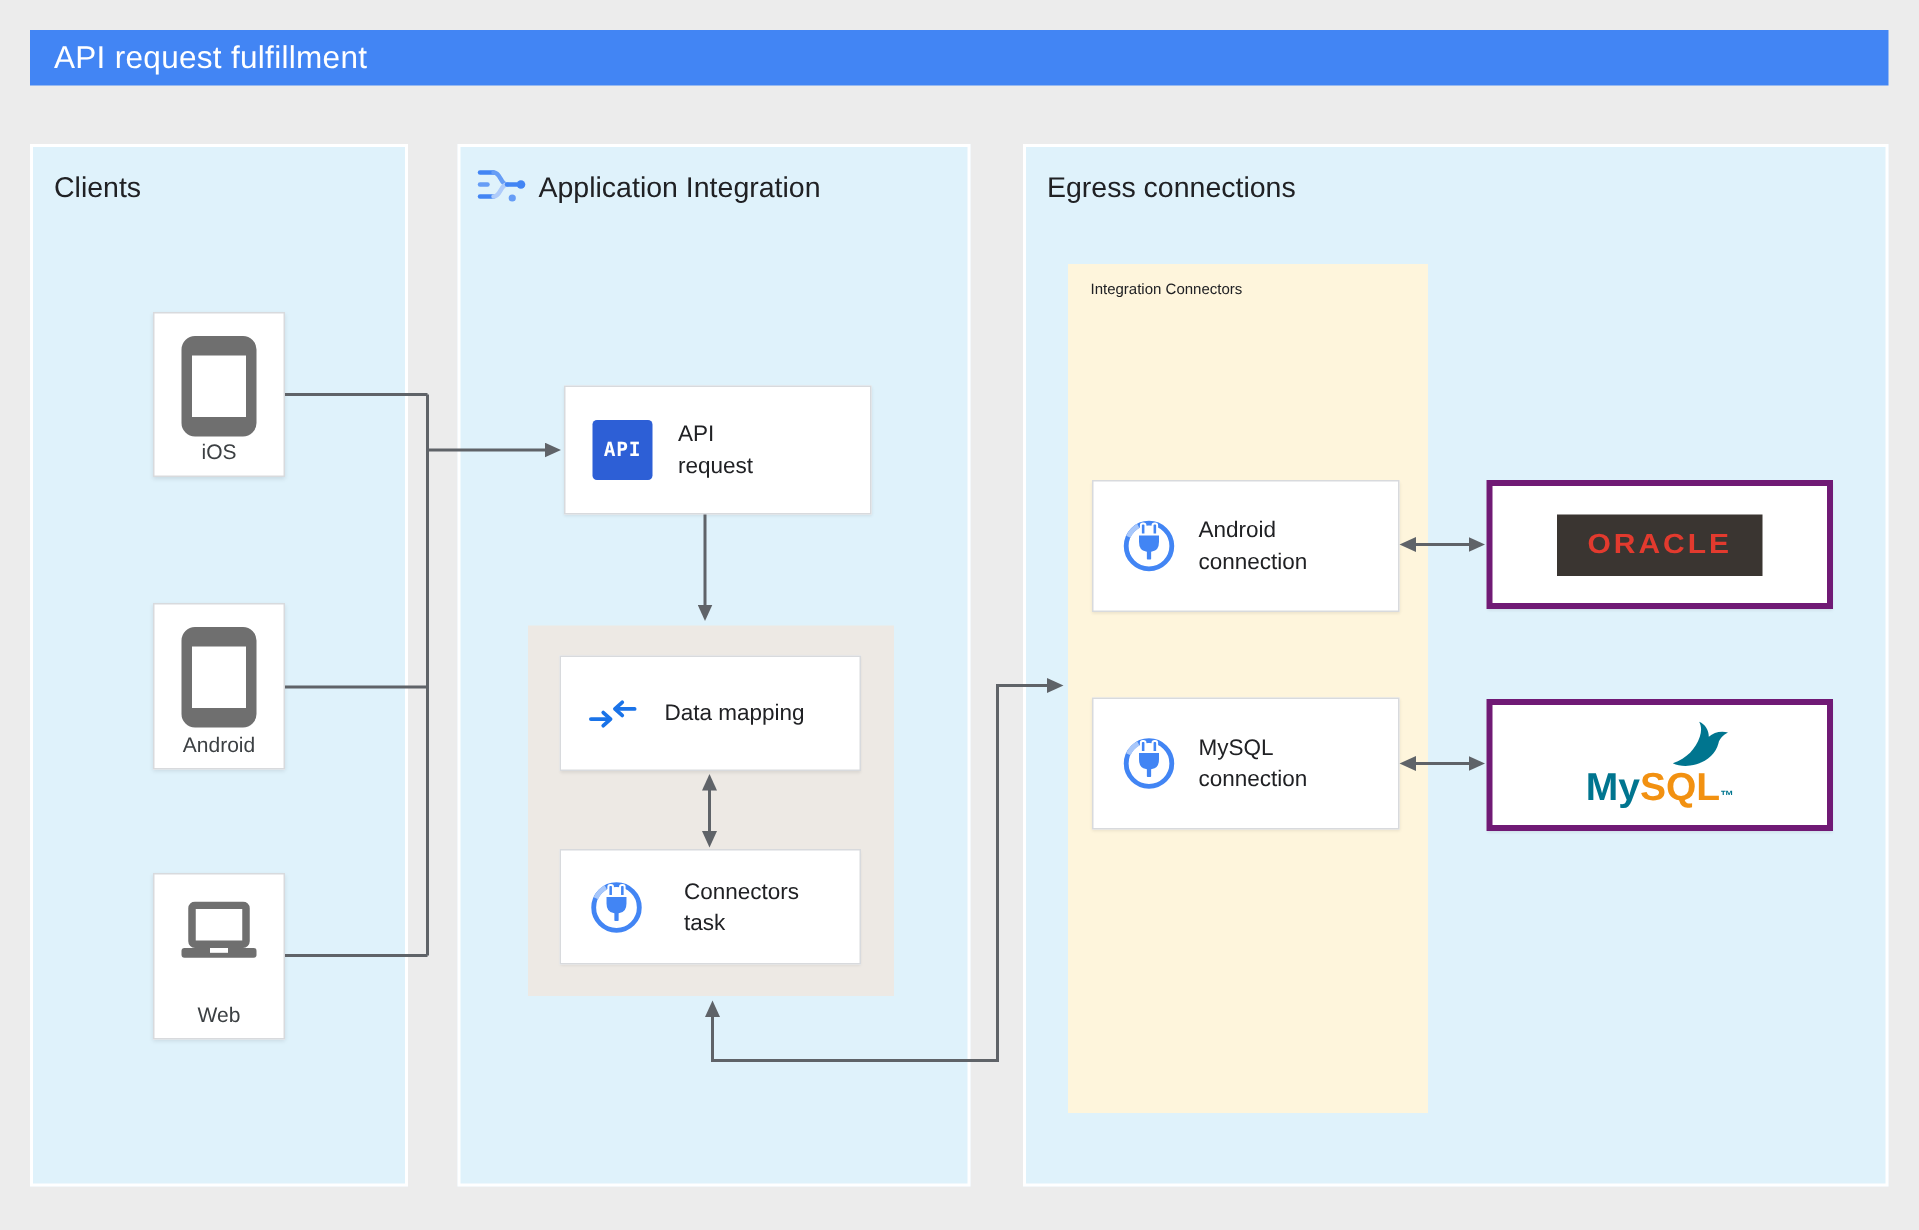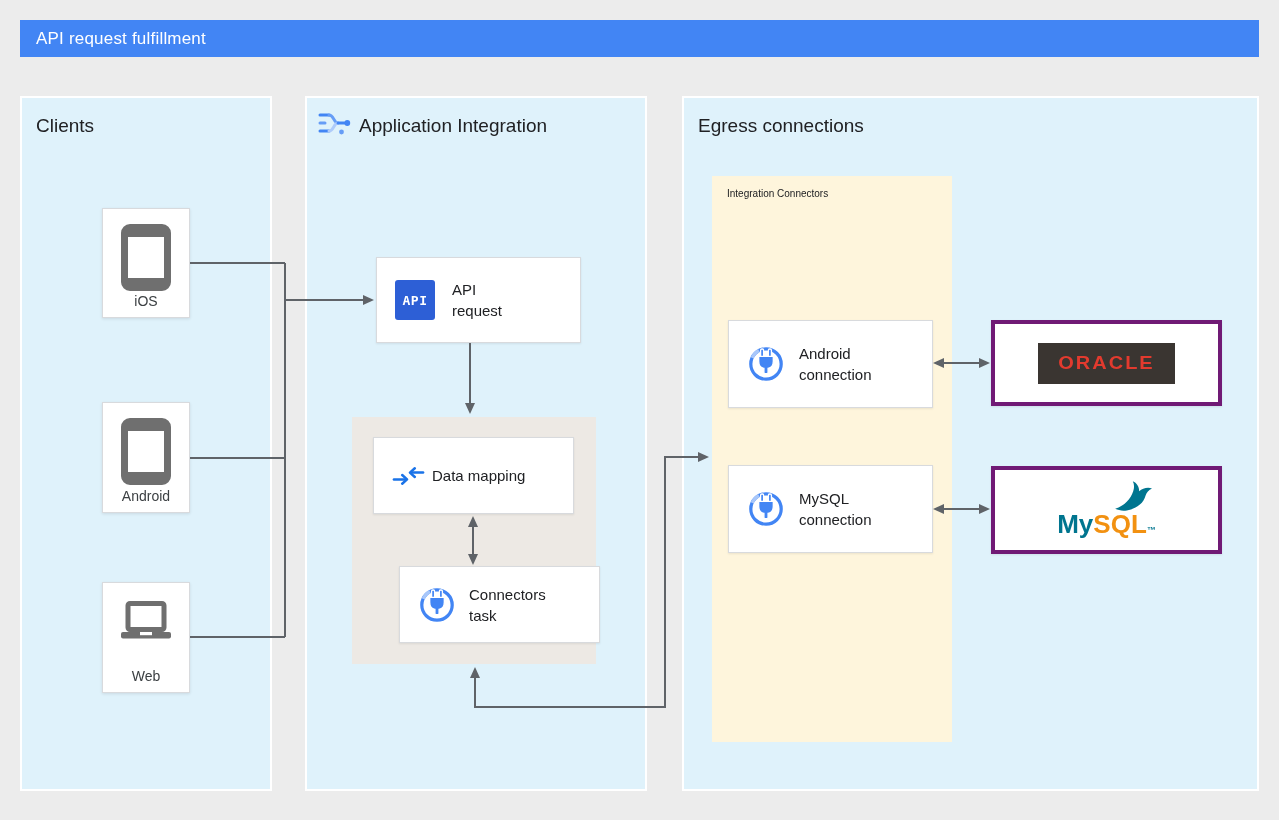--- a/index.html
+++ b/index.html
@@ -2,21 +2,21 @@
 <html style="--page-background: #ECECEC; --header-blue: #4285F4; --panel-blue: #DFF2FB; --connectors-yellow: #FEF5DC; --container-gray: #EDE9E4; --arrow-gray: #5F6368; --api-icon-blue: #2D5FD6; --google-blue: #4285F4; --google-blue-light: #669DF6; --mapping-blue: #1A73E8; --oracle-red: #E23A2E; --oracle-dark: #3A3531; --mysql-teal: #00758F; --mysql-orange: #F29111; --device-gray: #6F6F6F;"><head>
 <meta charset="utf-8">
 <style>
   html,body{margin:0;padding:0;background:#ECECEC;}
   *{box-sizing:border-box;}
   body{font-family:"Liberation Sans",sans-serif;color:#202124;}
   #canvas{position:relative;width:1279px;height:820px;background:var(--page-background,#ECECEC);overflow:hidden;}
 
   
   .title-bar{position:absolute;left:20px;top:20px;width:1239px;height:37px;background:var(--header-blue,#4285F4);display:flex;align-items:center;}
-  .title-bar span{color:#FFFFFF;font-size:17px;padding-left:16px;letter-spacing:.2px;}
+  .title-bar span{color:#FFFFFF;font-size:21px;padding-left:16px;letter-spacing:.2px;}
 
   
   .panel{position:absolute;background:var(--panel-blue,#DFF2FB);border:2px solid #FFFFFF;}
   .panel-clients{left:20px;top:96px;width:252px;height:695px;}
   .panel-appint{left:305px;top:96px;width:342px;height:695px;}
   .panel-egress{left:682px;top:96px;width:577px;height:695px;}
   .panel-label{position:absolute;left:14px;top:17px;font-size:19px;color:#202124;white-space:nowrap;}
   .panel-appint .panel-label{left:52px;}
   .appint-glyph{position:absolute;left:10px;top:7px;}
 
@@ -33,22 +33,22 @@
   .card-android{top:402px;height:111px;padding-top:15px;}
   .card-web{top:582px;height:111px;padding-top:18px;}
   .device-label{margin-top:auto;margin-bottom:8px;font-size:14px;color:#3C4043;}
   .phone{width:50px;height:67px;border:7px solid var(--device-gray,#6F6F6F);border-top-width:13px;border-bottom-width:13px;border-radius:9px;background:#FFFFFF;}
 
   
   .node{position:absolute;background:#FFFFFF;border:1px solid #D8DADD;box-shadow:0 1px 2px rgba(0,0,0,.08);display:flex;align-items:center;padding-left:18px;}
   .node .node-label{font-size:15px;line-height:21px;color:#202124;}
   .node-api{left:376px;top:257px;width:205px;height:86px;gap:17px;}
   .node-api .node-label{width:72px;}
-  .node-dm{left:373px;top:437px;width:201px;height:77px;gap:7px;}
-  .node-ct{left:373px;top:566px;width:201px;height:77px;gap:13px;margin-left:26px;}
+  .node-dm{left:373px;top:437px;width:201px;height:77px;gap:18px;}
+  .node-ct{left:373px;top:566px;width:201px;height:77px;gap:26px;}
   .node-ct .node-label{width:100px;}
   .node-oracle{left:728px;top:320px;width:205px;height:88px;gap:14px;}
   .node-oracle .node-label{width:110px;}
   .node-mysql{left:728px;top:465px;width:205px;height:88px;gap:14px;}
   .node-mysql .node-label{width:110px;}
 
   .api-badge{width:40px;height:40px;background:var(--api-icon-blue,#2D5FD6);border-radius:3px;display:flex;align-items:center;justify-content:center;flex:0 0 auto;}
   .api-badge span{color:#FFFFFF;font-family:"DejaVu Sans Mono",monospace;font-weight:bold;font-size:13px;letter-spacing:.5px;}
 
   

